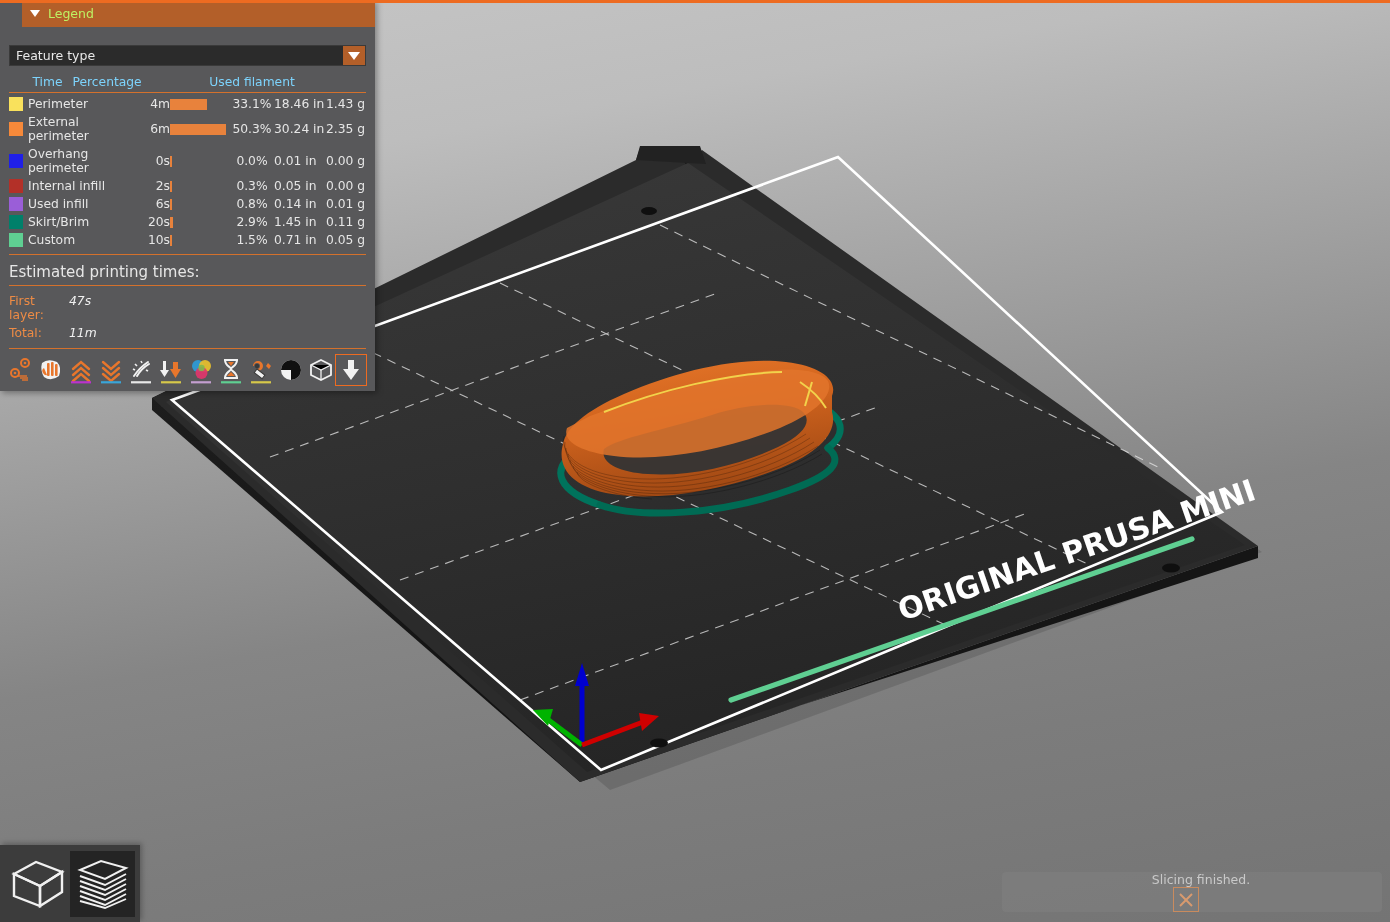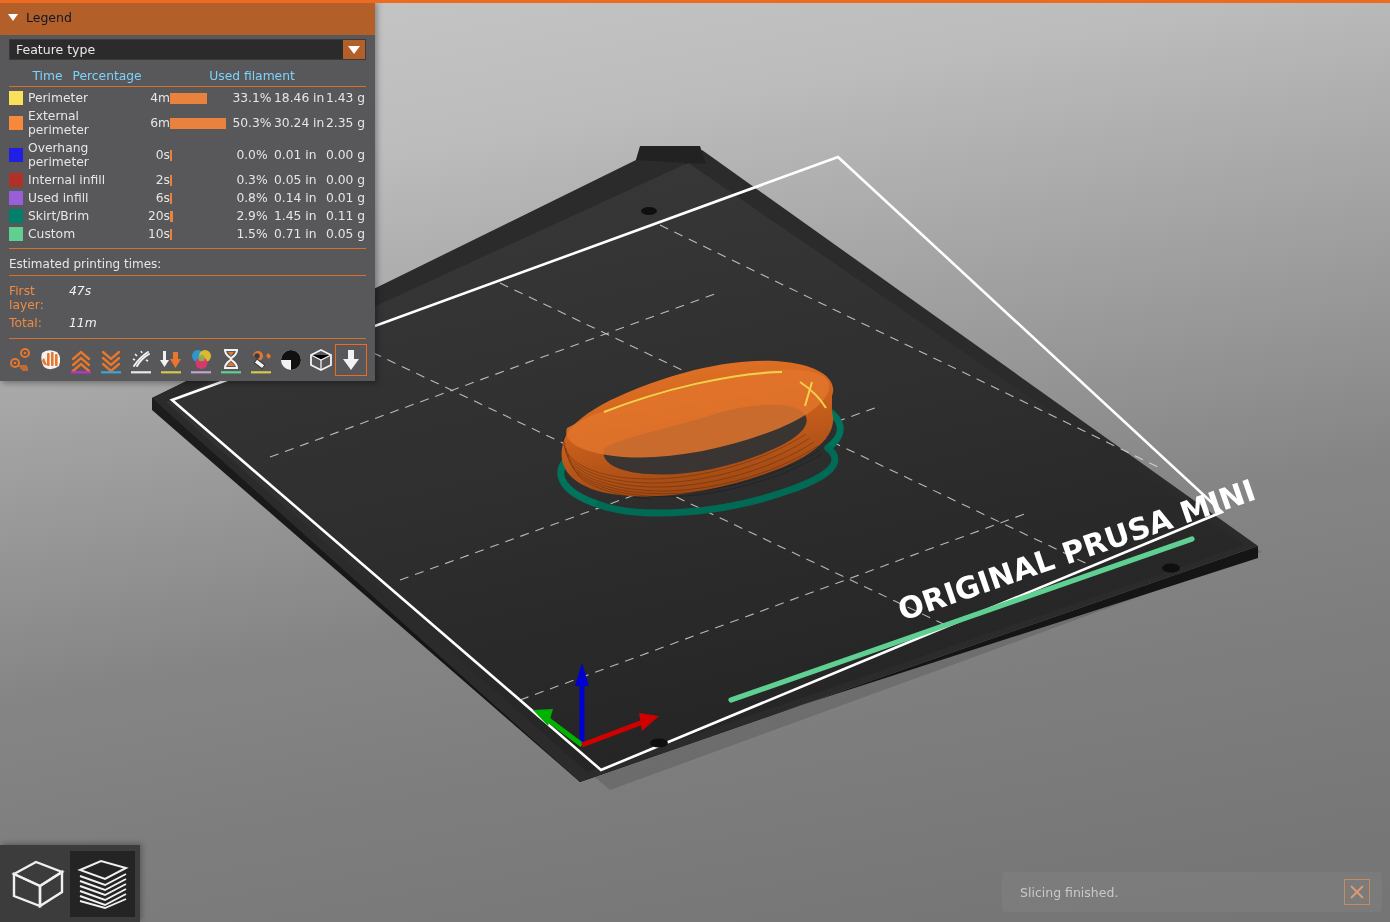--- a/index.html
+++ b/index.html
@@ -25,32 +25,32 @@
   #bed-svg { position: absolute; inset: 0; }
 
   
   #legend {
     position: absolute; top: 0; left: 0; width: 375px;
     background: #58585a;
     z-index: 40;
     box-shadow: 2px 2px 6px rgba(0,0,0,.35);
   }
   .legend-title {
-    height: 35px; background: #b35f29; color: #0f172a;
+    height: 27px; background: #b35f29; color: #bef264;
     display: flex; align-items: center; gap: 8px;
-    padding: 0 8px; font-size: 12.5px;
+    padding: 0 8px; font-size: 12.5px; margin-left: 22px;
   }
   .tri-down {
     width: 0; height: 0; border-left: 5px solid transparent;
     border-right: 5px solid transparent; border-top: 7px solid #fff;
   }
   .legend-body { padding: 0 9px 0 9px; }
 
   .combo {
-    margin: 4px 0 7px 0; height: 21px; display: flex;
+    margin: 18px 0 7px 0; height: 21px; display: flex;
     background: #2b2b2b; border: 1px solid #3a3a3a;
   }
   .combo-label {
     flex: 1; color: #e8e8e8; font-size: 12.5px;
     display: flex; align-items: center; padding-left: 6px;
   }
   .combo-arrow {
     width: 22px; background: #b35f29; display: flex;
     align-items: center; justify-content: center;
   }
@@ -70,21 +70,21 @@
   td.c-swatch { width: 19px; }
   .swatch { width: 14px; height: 14px; display: block; }
   td.c-name { text-align: left; padding-left: 4px; }
   td.c-time { text-align: right; width: 34px; padding-right: 2px;}
   td.c-bar { width: 60px; padding-left: 10px; }
   .bar { height: 11px; background: #e8823c; display: block; }
   td.c-pct { text-align: center; width: 44px; }
   td.c-len { width: 52px; padding-left: 6px; }
   td.c-mass { width: 40px; padding-left: 6px; }
 
-  .est-head { color: #e6e6e6; font-size: 12px; padding: 6px 0 4px 0; }
+  .est-head { color: #e6e6e6; font-size: 15px; padding: 6px 0 4px 0; }
   .times-rows { padding: 4px 0 6px 0; font-size: 12.3px; }
   .trow { display: flex; padding: 2px 0; }
   .tlabel { color: #ed8b45; width: 60px; }
   .tvalue { color: #f0f0f0; font-style: italic; }
 
   
   #legend-toolbar {
     display: flex; align-items: center; gap: 0px;
     padding: 4px 6px 6px 6px;
   }
@@ -106,20 +106,21 @@
   .vtab.active { background: #242424; }
 
   
   #notification {
     position: absolute; right: 8px; bottom: 10px;
     width: 380px; height: 40px;
     background: rgba(125,125,125,.85);
     border-radius: 4px;
     display: flex; align-items: center;
     z-index: 50;
+    flex-direction: column;
   }
   #notification .msg { flex: 1; color: #c9c9c9; font-size: 12.5px; padding-left: 18px; }
   .notif-close {
     width: 26px; height: 26px; margin-right: 12px;
     border: 1px solid #c98b5e; display: flex;
     align-items: center; justify-content: center;
   }
   .notif-close svg { display: block; }
 </style>
 </head>

